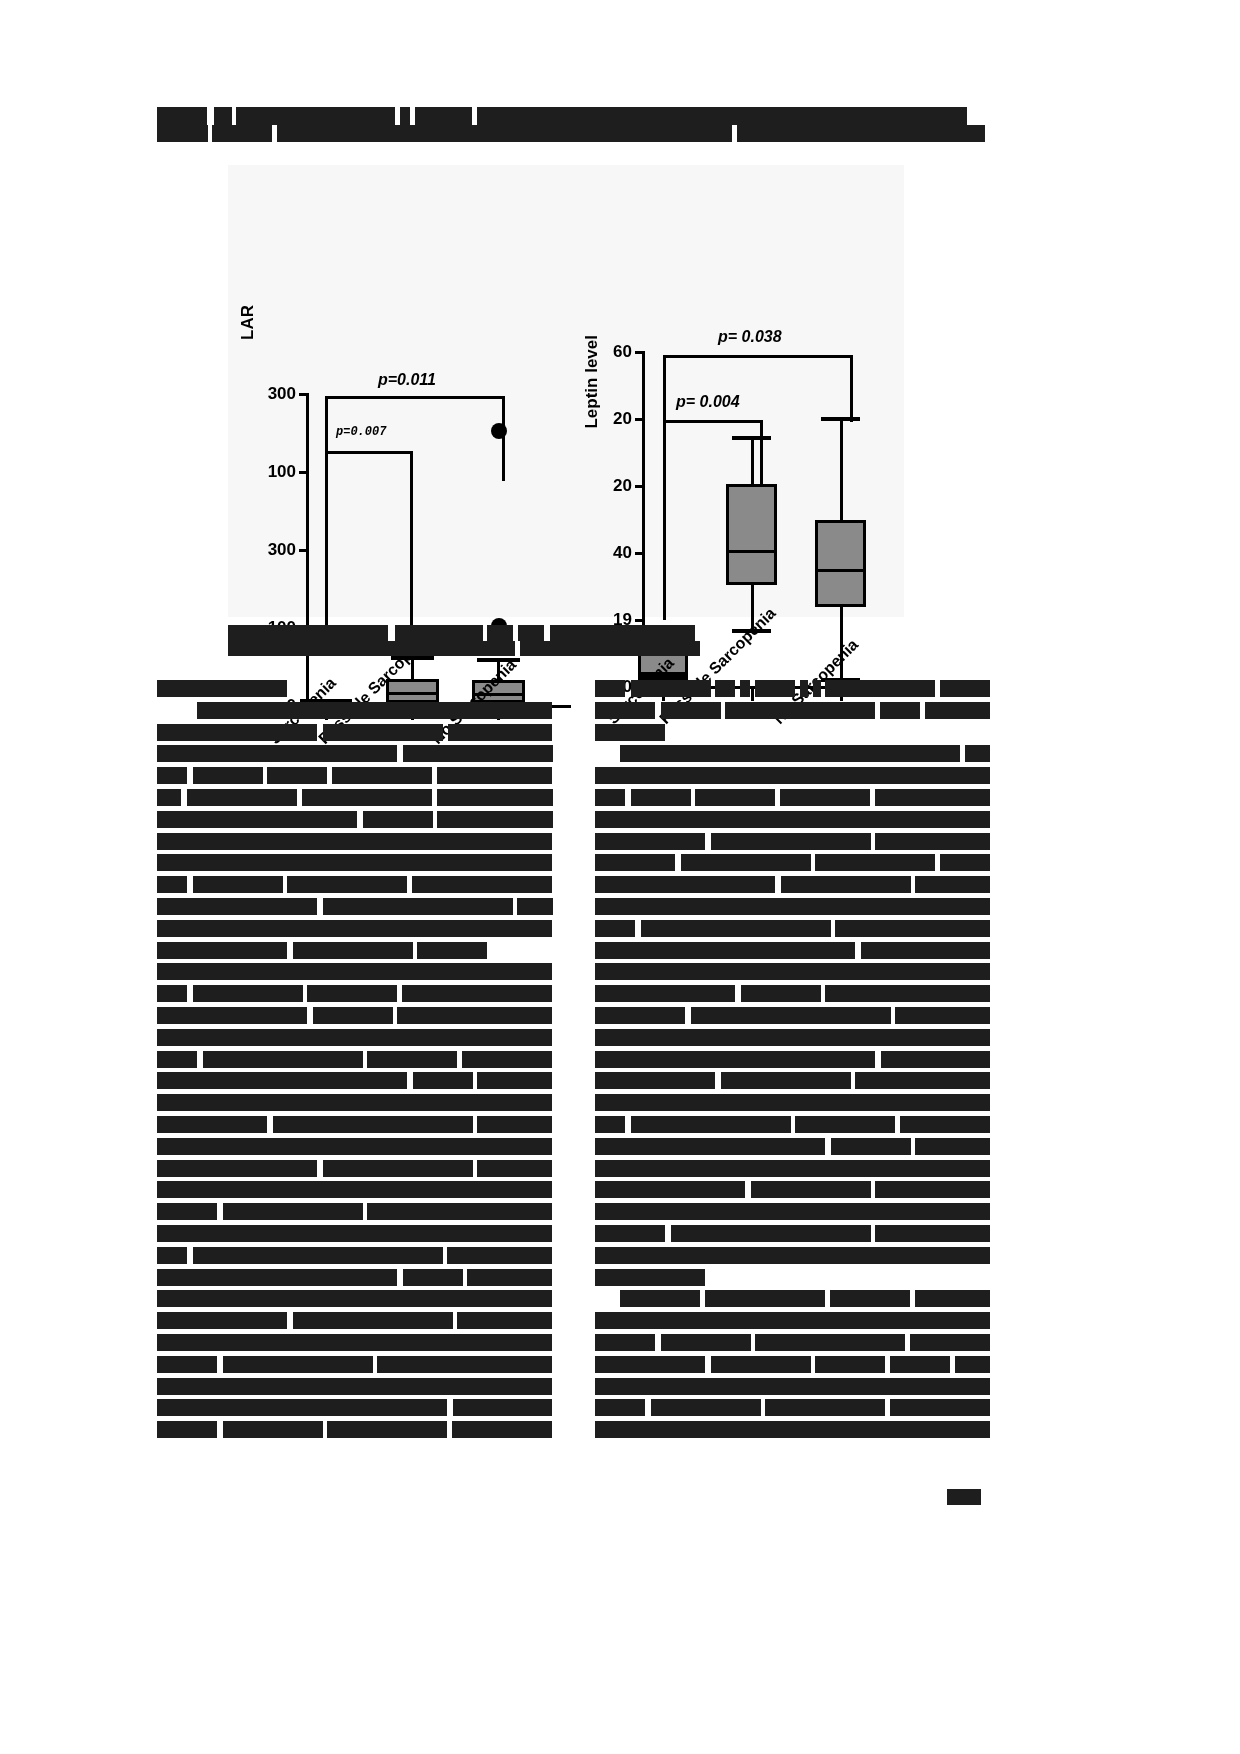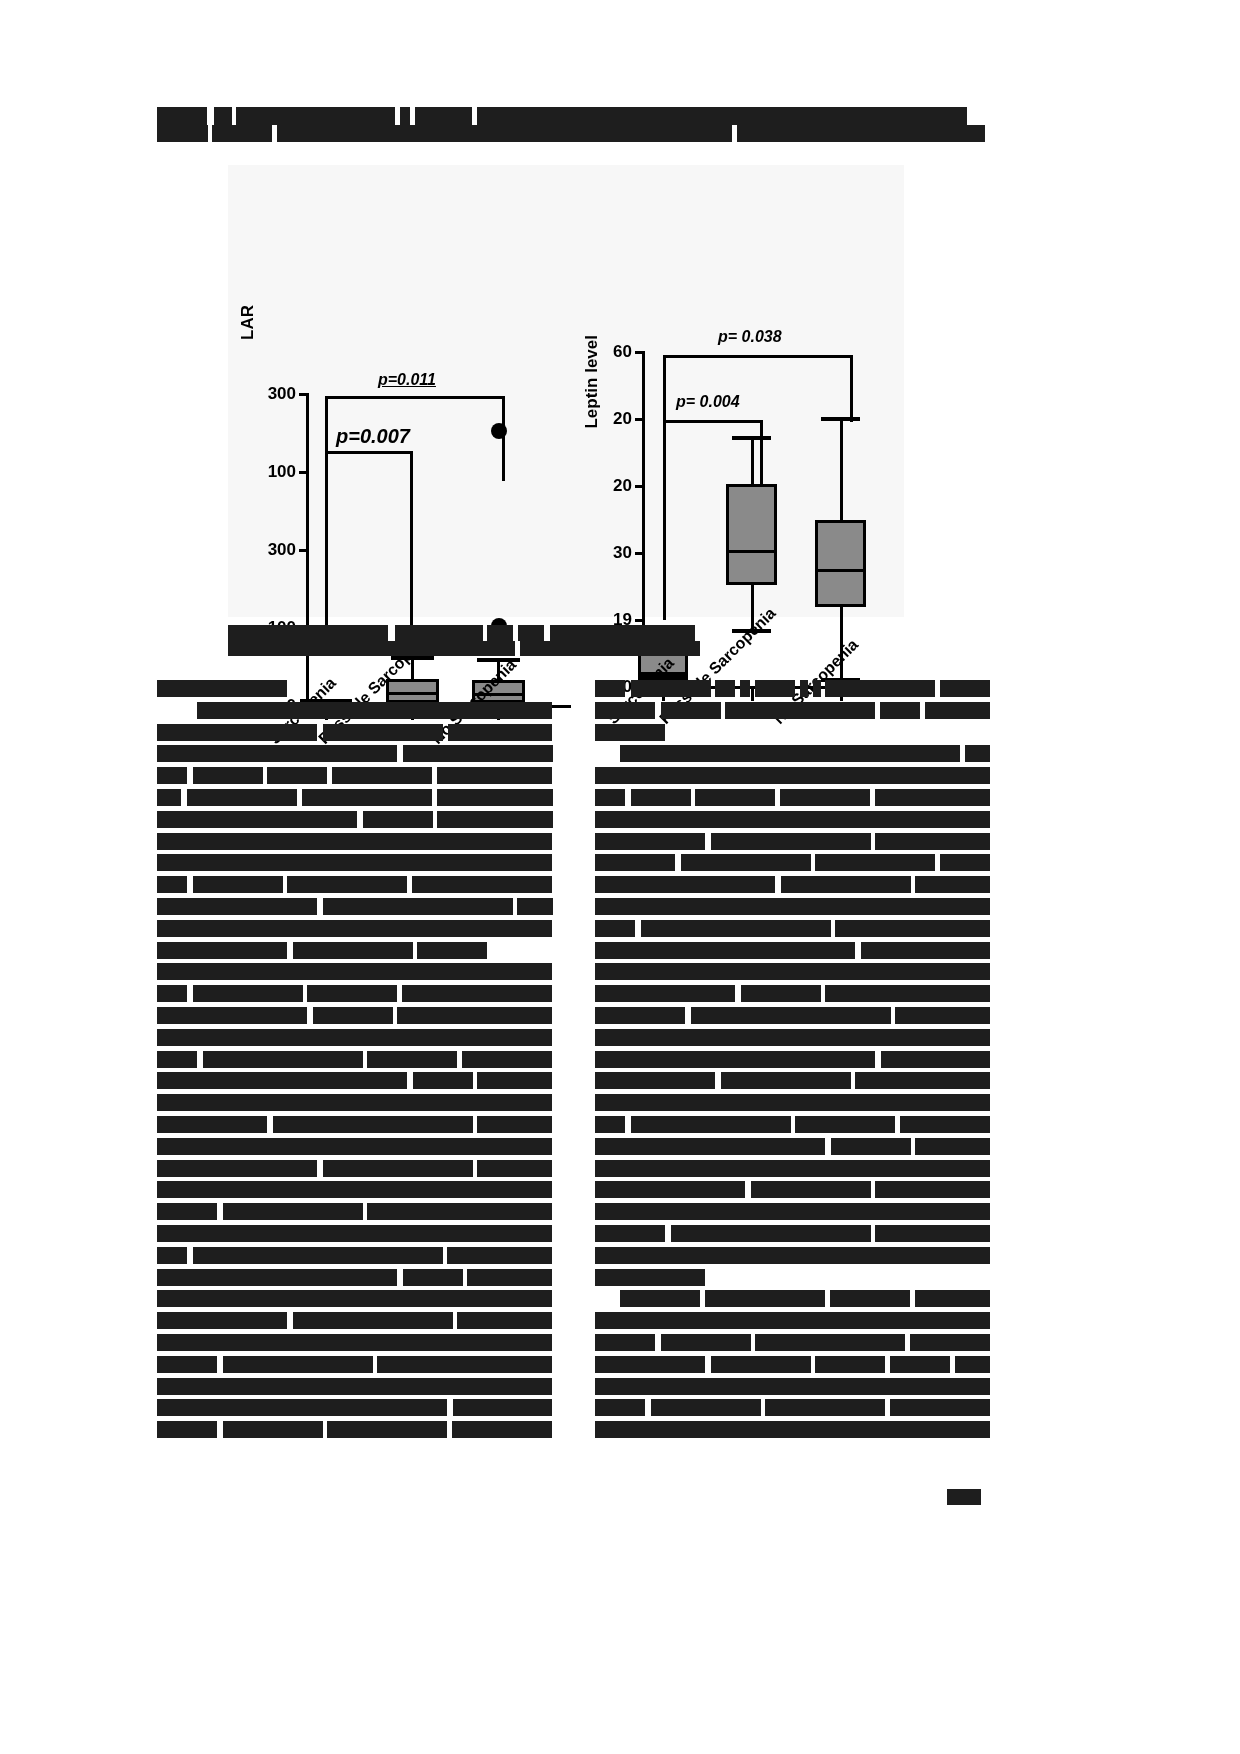--- a/index.html
+++ b/index.html
@@ -81,28 +81,28 @@
       <div class="tickmark" style="left:71px;top:540px;"></div>
 
       <div class="axisline" style="left:78px;top:228px;width:3px;height:315px;"></div>
       <div class="axisline" style="left:78px;top:540px;width:265px;height:3px;"></div>
 
       <div class="sigbar" style="left:97px;top:231px;width:180px;height:85px;">
         <div class="h"></div>
           <div class="l" style="height:85px;"></div>
           <div class="r" style="height:85px;"></div>
       </div>
-      <div class="plabel" style="left:150px;top:206px;font-size:16px;text-decoration:underline;">p=0.011</div>
+      <div class="plabel" style="left:150px;top:206px;font-size:16px;">p=0.011</div>
 
       <div class="sigbar" style="left:97px;top:286px;width:88px;height:197px;">
         <div class="h"></div>
           <div class="l" style="height:197px;"></div>
           <div class="r" style="height:197px;"></div>
       </div>
-      <div class="plabel" style="left:108px;top:260px;font-size:20px;">p=0.007</div>
+      <div class="plabel" style="left:108px;top:260px;font-size:12px;font-family:Liberation Mono, monospace;">p=0.007</div>
 
       <div class="whisker" style="left:96px;top:535px;height:6px;"></div>
       <div class="box" style="left:72px;top:534px;width:52px;height:6px;"></div>
       <div class="median" style="left:72px;top:536px;width:52px;height:2px;"></div>
 
       <div class="whisker" style="left:183px;top:492px;height:25px;"></div>
       <div class="cap" style="left:163px;top:491px;width:43px;"></div>
       <div class="box" style="left:158px;top:514px;width:53px;height:24px;"></div>
       <div class="median" style="left:158px;top:527px;width:53px;height:3px;"></div>
       <div class="whisker" style="left:183px;top:538px;height:4px;"></div>
@@ -124,21 +124,21 @@
       <div class="xlabel" style="left:87px;top:570px;font-size:16px;">Possible Sarcopenia</div>
       <div class="xlabel" style="left:200px;top:570px;font-size:16px;">No Sarcopenia</div>
     </div>
 
     <div class="chart" id="chart-leptin">
       <div class="axis-title" style="left:4px;top:170px;font-size:17px;">Leptin level</div>
 
       <div class="ytick" style="left:18px;top:177px;width:36px;font-size:17px;">60</div>
       <div class="ytick" style="left:18px;top:244px;width:36px;font-size:17px;">20</div>
       <div class="ytick" style="left:18px;top:311px;width:36px;font-size:17px;">20</div>
-      <div class="ytick" style="left:18px;top:378px;width:36px;font-size:17px;">30</div>
+      <div class="ytick" style="left:18px;top:378px;width:36px;font-size:17px;">40</div>
       <div class="ytick" style="left:18px;top:445px;width:36px;font-size:17px;">19</div>
       <div class="ytick" style="left:18px;top:512px;width:36px;font-size:17px;">0</div>
 
       <div class="tickmark" style="left:57px;top:186px;"></div>
       <div class="tickmark" style="left:57px;top:253px;"></div>
       <div class="tickmark" style="left:57px;top:320px;"></div>
       <div class="tickmark" style="left:57px;top:387px;"></div>
       <div class="tickmark" style="left:57px;top:454px;"></div>
       <div class="tickmark" style="left:57px;top:521px;"></div>
 

